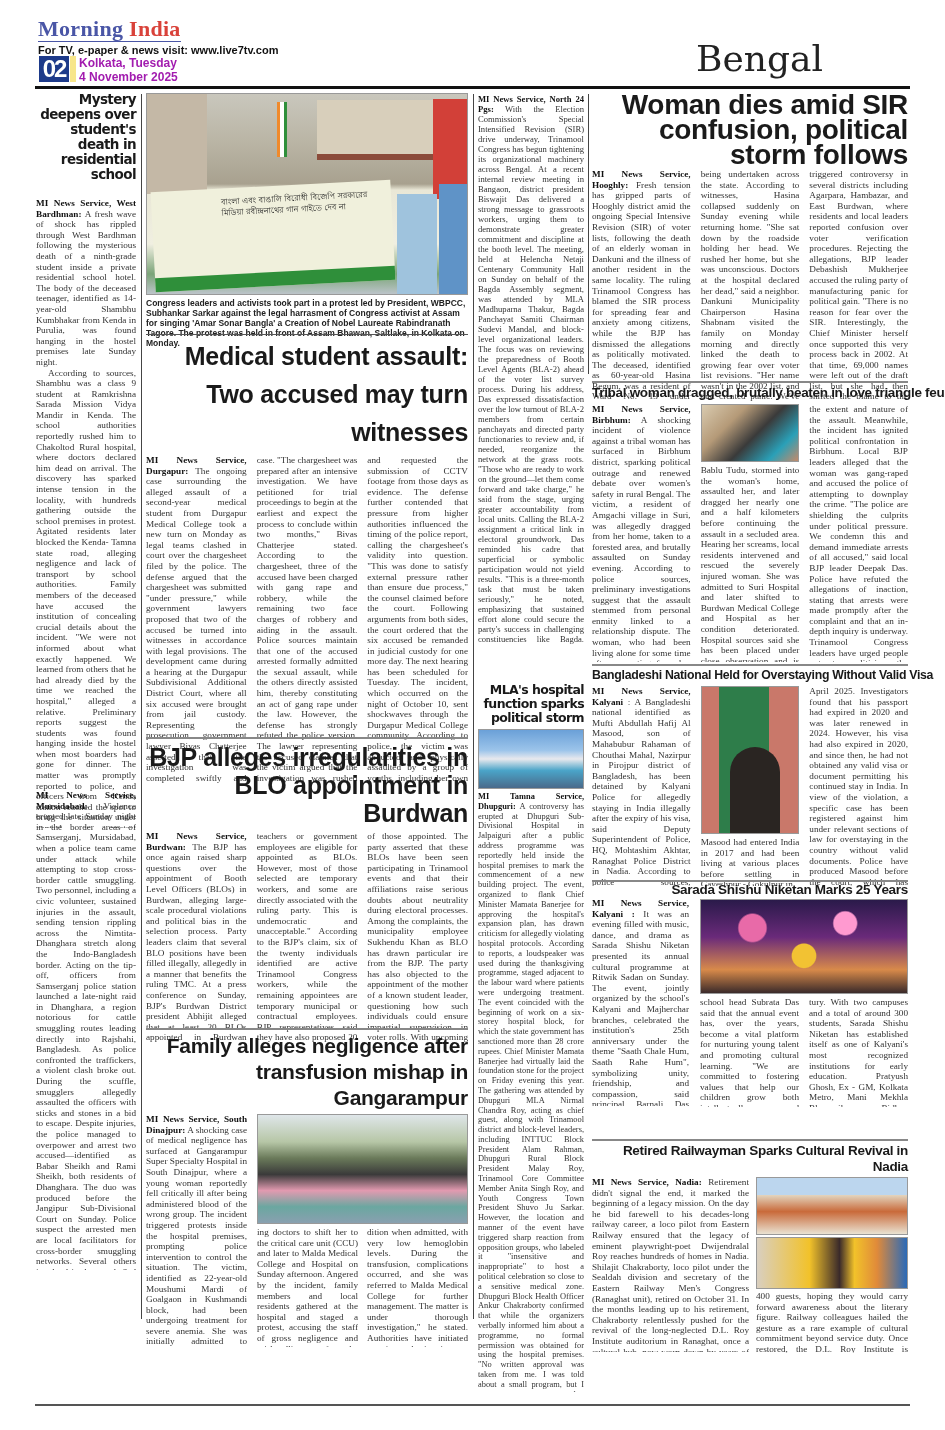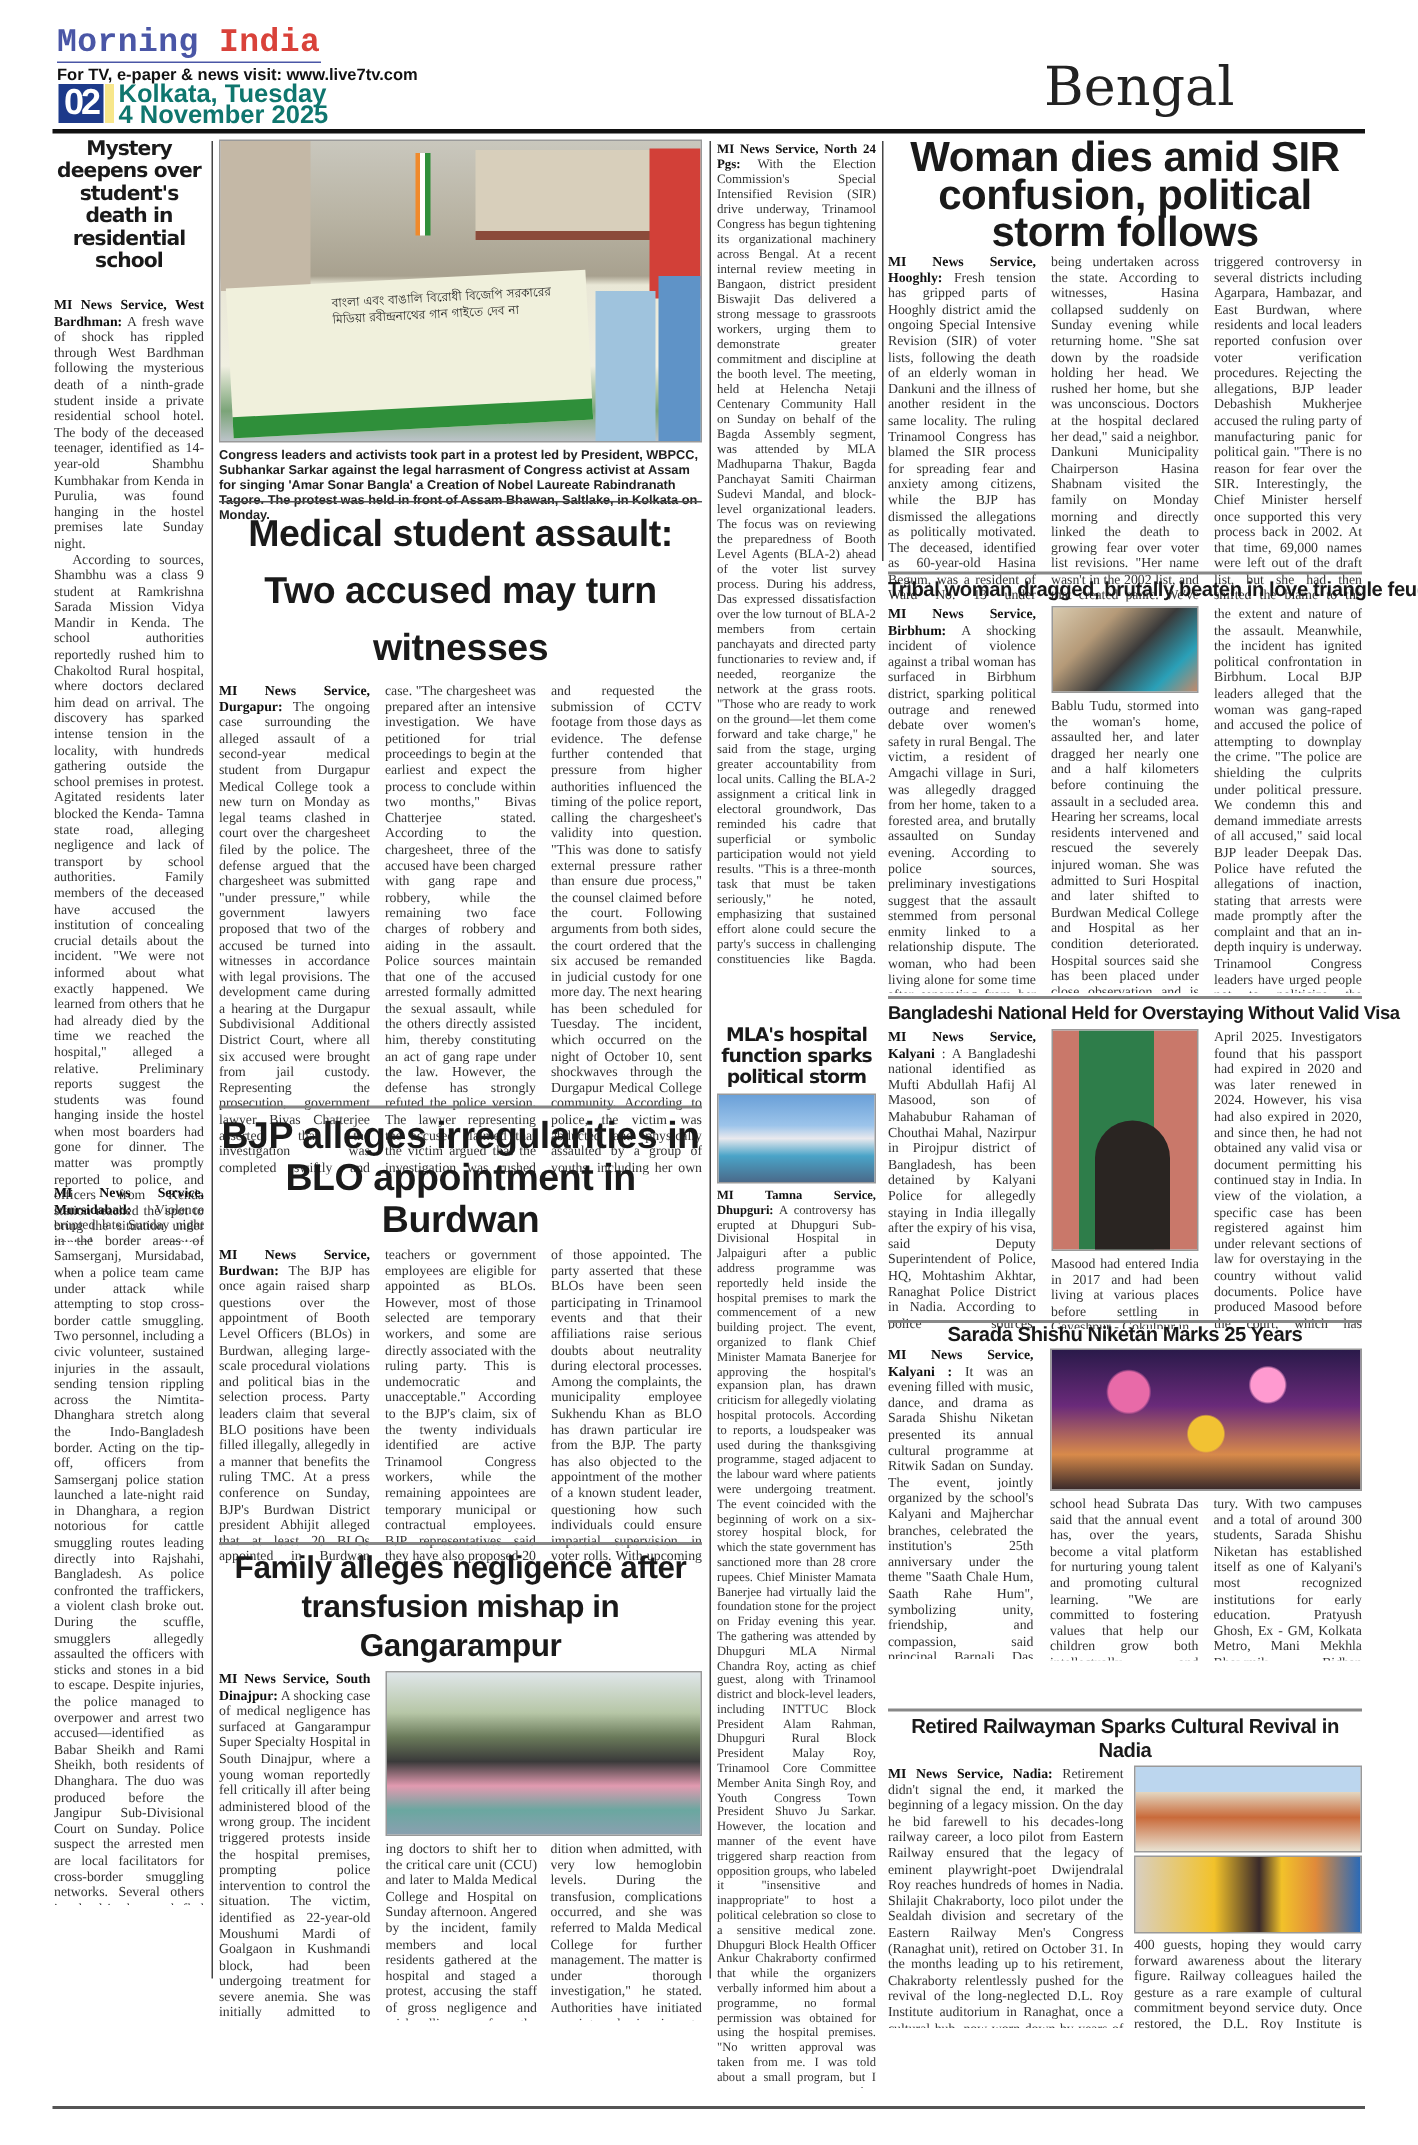--- a/index.html
+++ b/index.html
@@ -1,28 +1,28 @@
 <!DOCTYPE html>
 <html><head>
 <meta charset="utf-8">
 <style>
 *{box-sizing:border-box;margin:0;padding:0}
 body{width:945px;height:1430px;background:#fff;position:relative;overflow:hidden;font-family:"Liberation Serif",serif;color:#222}
 .abs{position:absolute}
-.masthead-title{left:38px;top:17px;font-family:Liberation Mono, monospace;font-weight:bold;font-size:22px;color:#4a56a6;letter-spacing:0.3px;border-bottom:1px solid #4a56a6;line-height:24px}
+.masthead-title{left:38px;top:17px;font-family:Liberation Serif, serif;font-weight:bold;font-size:22px;color:#4a56a6;letter-spacing:0.3px;border-bottom:1px solid #4a56a6;line-height:24px}
 .masthead-title .india{color:#d9423a}
 .visit{left:38px;top:44px;font-family:"Liberation Sans",sans-serif;font-weight:bold;font-size:11px;color:#111}
 .pagebox{left:39px;top:56px;width:30px;height:26px;background:#1d3a8a;color:#fff;font-family:"Liberation Sans",sans-serif;font-weight:bold;font-size:24px;line-height:26px;text-align:center;letter-spacing:-2px}
 .yelbar{left:70px;top:56px;width:6px;height:26px;background:#f7e68a}
-.dateline{left:79px;top:56px;font-family:"Liberation Sans",sans-serif;font-weight:bold;font-size:17px;line-height:14px;color:#0f766e}
+.dateline{left:79px;top:56px;font-family:"Liberation Sans",sans-serif;font-weight:bold;font-size:12px;line-height:14px;color:#a21caf}
 .section{right:122px;top:38px;font-family:"DejaVu Serif",serif;font-size:36px;color:#222}
 .topline{left:35px;top:86px;width:875px;height:3px;background:#111}
 .vrule{background:#444;width:1px}
 .hrule{background:#888;height:2px}
-.hl{font-family:"Liberation Sans",sans-serif;font-weight:bold;color:#1a1a1a;text-align:center;line-height:1.05}
+.hl{font-family:"Liberation Sans",sans-serif;font-weight:bold;color:#1a1a1a;text-align:right;line-height:1.05}
 .hl-cond{font-family:"DejaVu Sans",sans-serif;font-weight:bold;letter-spacing:-0.6px;transform-origin:center}
 .txt{font-size:9.2px;line-height:10.6px;text-align:justify;color:#333;overflow:hidden;hyphens:auto}
 .txt b{color:#111}
 .cols3{display:grid;grid-template-columns:1fr 1fr 1fr;column-gap:10px}
 .photo{overflow:hidden;border:1px solid #999}
 .caption{font-family:"Liberation Sans",sans-serif;font-weight:bold;font-size:8.5px;line-height:10px;color:#222}
 </style>
 </head>
 <body>
 

